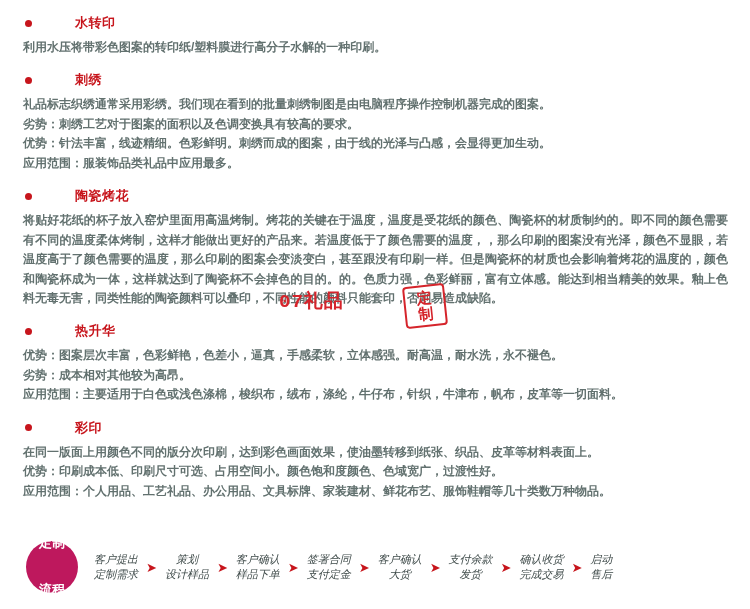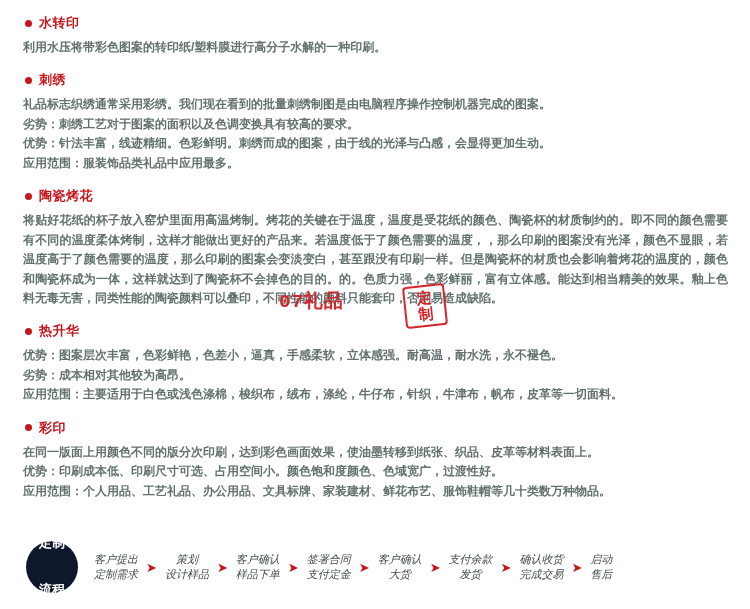--- a/index.html
+++ b/index.html
@@ -33,20 +33,21 @@
     border-radius: 50%;
     background: #c7151c;
     flex: 0 0 auto;
     margin-left: 3px;
   }
   .sec-title {
     color: #c7151c;
     font-size: 13px;
     font-weight: bold;
     letter-spacing: 0.5px;
+    margin-left: 36px;
   }
   .sec-body {
     font-size: 12px;
     line-height: 1.62;
     color: #62716f;
     padding-left: 1px;
     text-align: justify;
     font-weight: bold;
   }
   .sec-body p { margin: 0; }
@@ -87,21 +88,21 @@
     left: 0; bottom: 0;
     width: 750px;
     height: 84px;
     display: flex;
     align-items: center;
     padding-left: 26px;
   }
   .flow-badge {
     width: 52px; height: 52px;
     border-radius: 50%;
-    background: #0f172a;
+    background: #be185d;
     color: #fff;
     font-size: 13px;
     font-weight: bold;
     display: flex;
     flex-direction: column;
     align-items: center;
     justify-content: center;
     line-height: 1.15;
     flex: 0 0 auto;
     gap: 32px;

